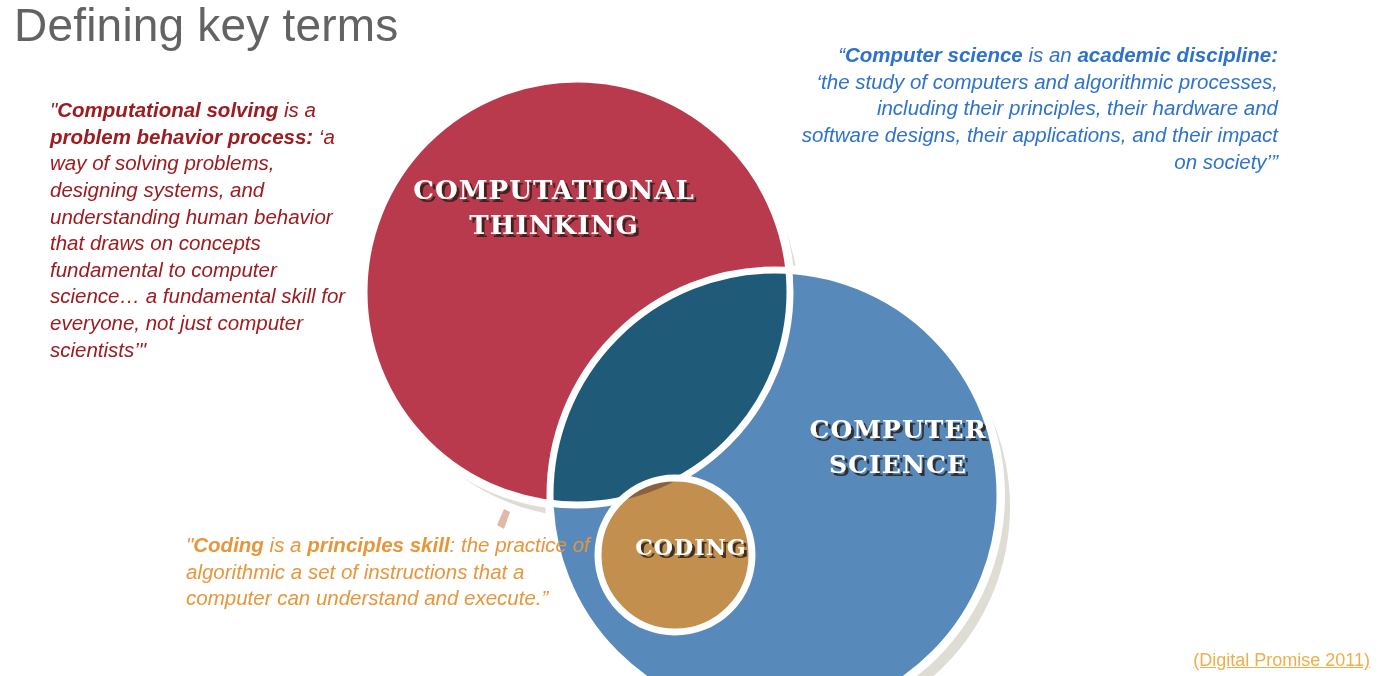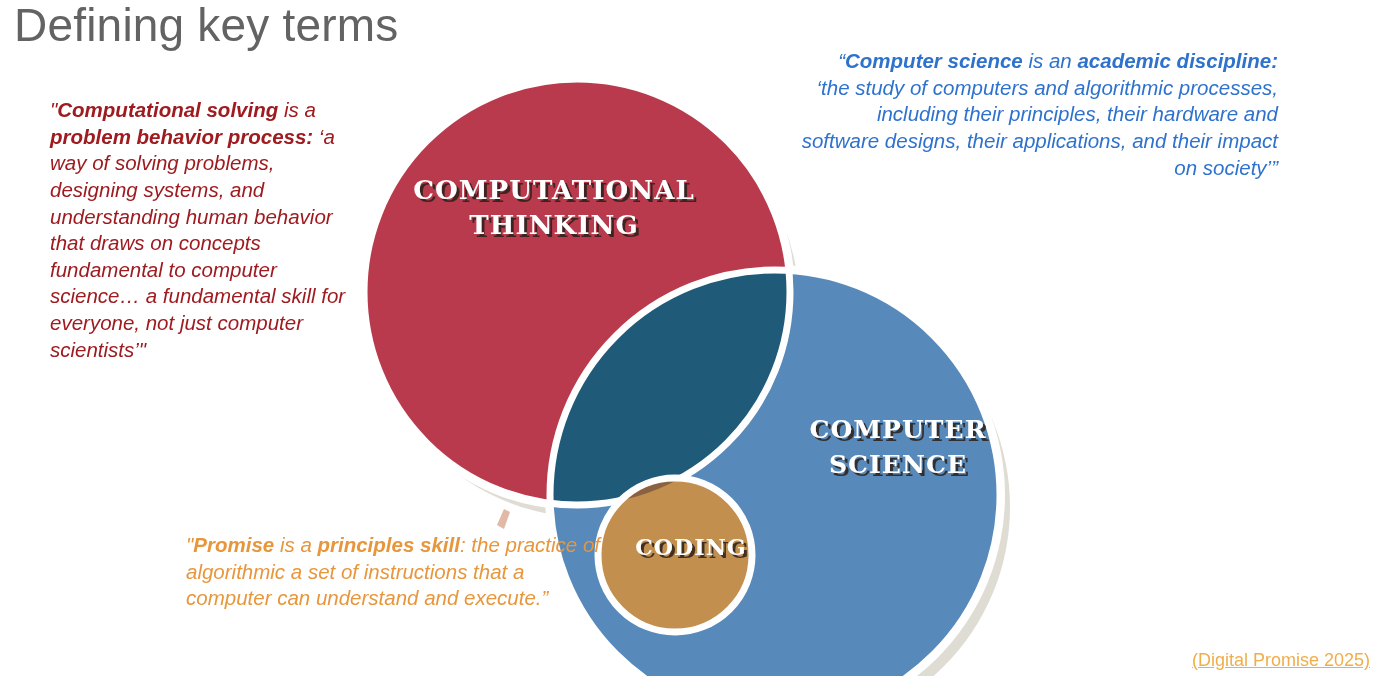--- a/index.html
+++ b/index.html
@@ -69,21 +69,21 @@
     left: 50px;
     top: 97px;
     width: 300px;
     color: #9E1B20;
     font-size: 20.5px;
     text-align: left;
   }
 
   .quote-cs {
     left: 800px;
-    top: 48px;
+    top: 42px;
     width: 478px;
     color: #2E72CE;
     font-size: 20.5px;
     text-align: right;
   }
 
   .quote-coding {
     left: 186px;
     top: 532px;
     width: 420px;
@@ -180,20 +180,20 @@
 
   <div class="quote quote-ct">
     <span>"</span><b>Computational solving</b><span> is a </span><b>problem behavior process:</b><span>  ‘a way of solving problems, designing systems, and understanding human behavior that draws on concepts fundamental to computer science… a fundamental skill for everyone, not just computer scientists’"</span>
   </div>
 
   <div class="quote quote-cs">
     <span>“</span><b>Computer science</b><span> is an </span><b>academic discipline:</b><span>  ‘the study of computers and algorithmic processes, including their principles, their hardware and software designs, their applications, and their impact on society’”</span>
   </div>
 
   <div class="quote quote-coding">
-    <span>"</span><b>Promise</b><span> is a </span><b>principles skill</b><span>:  the practice of algorithmic a set of instructions that a computer can understand and execute.”</span>
+    <span>"</span><b>Coding</b><span> is a </span><b>principles skill</b><span>:  the practice of algorithmic a set of instructions that a computer can understand and execute.”</span>
   </div>
 
   <div class="citations">
-    <a class="citation-link">(Digital Promise 2025)</a>
+    <a class="citation-link">(Digital Promise 2011)</a>
   </div>
 
 </div>
 
 </body></html>

